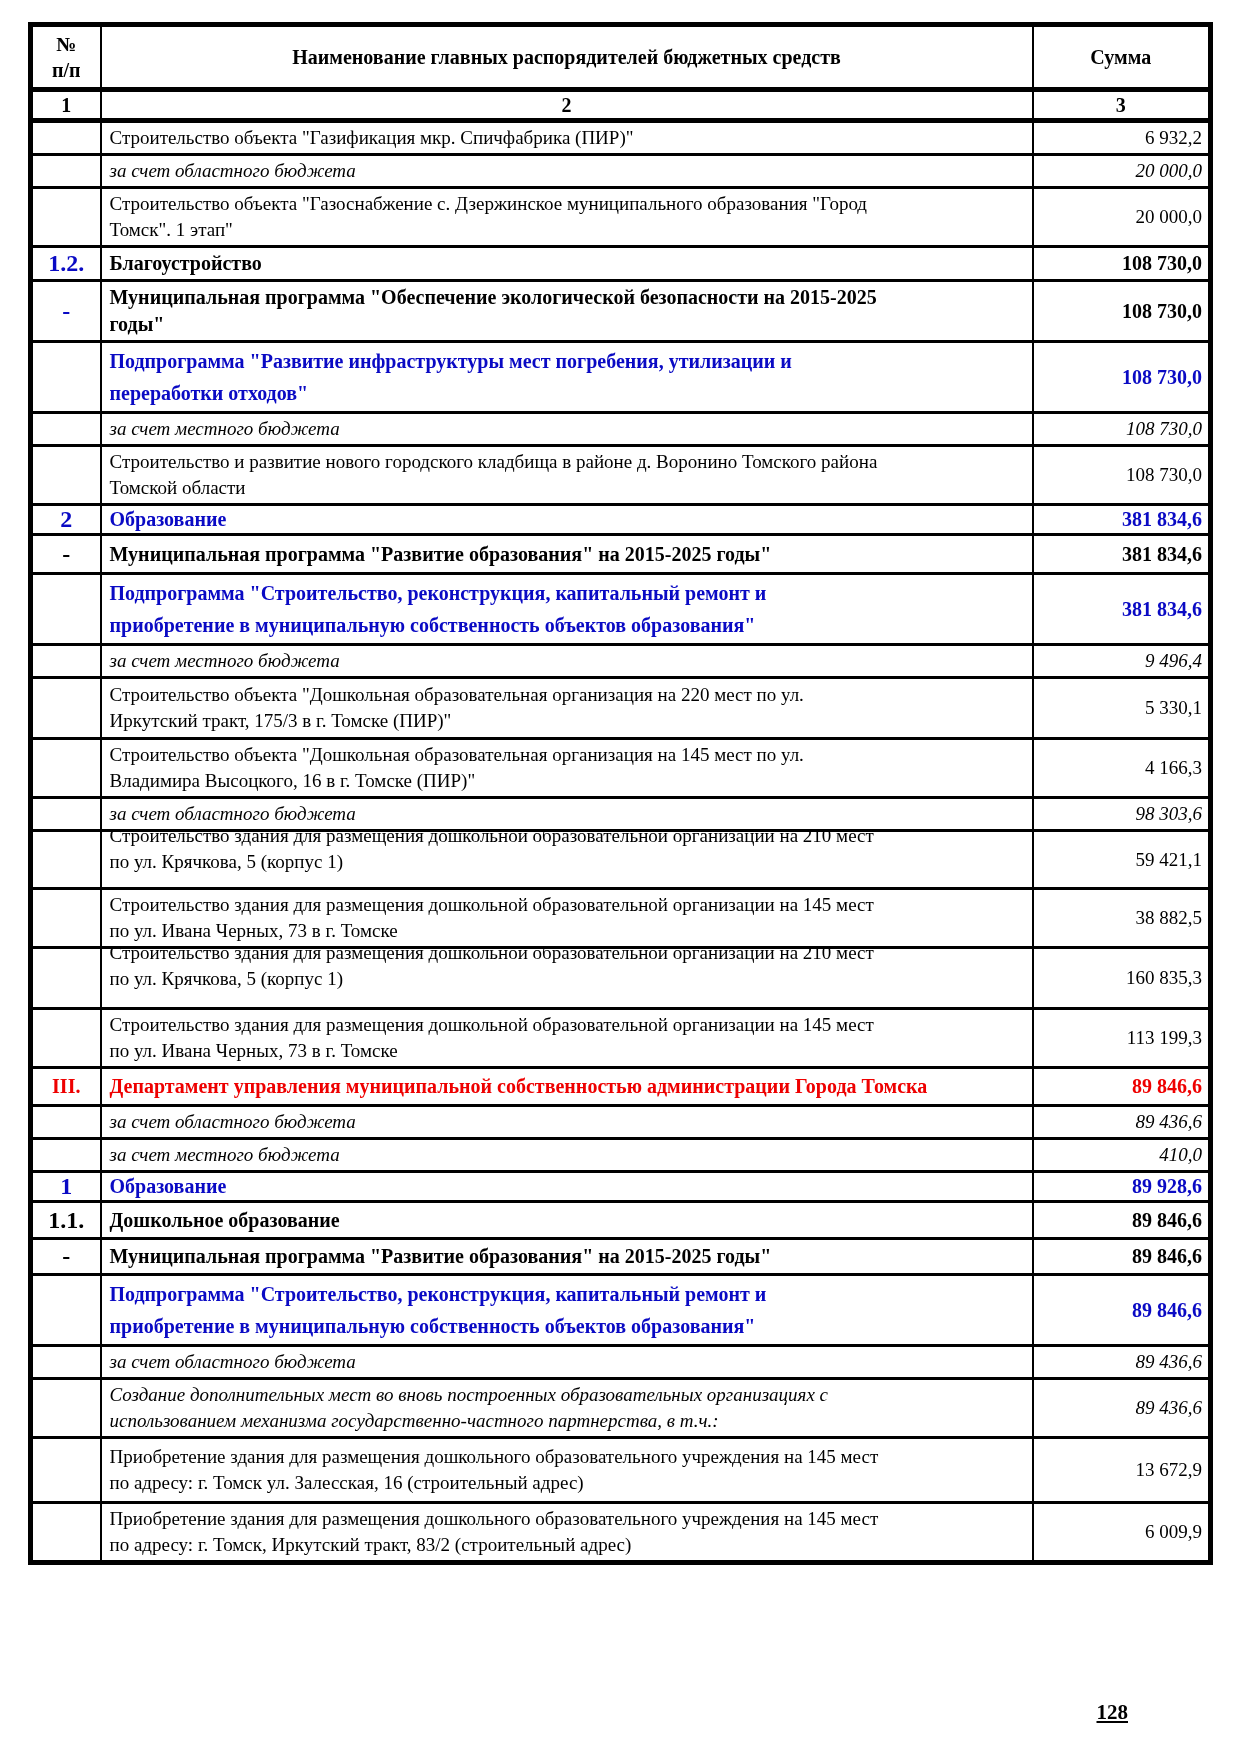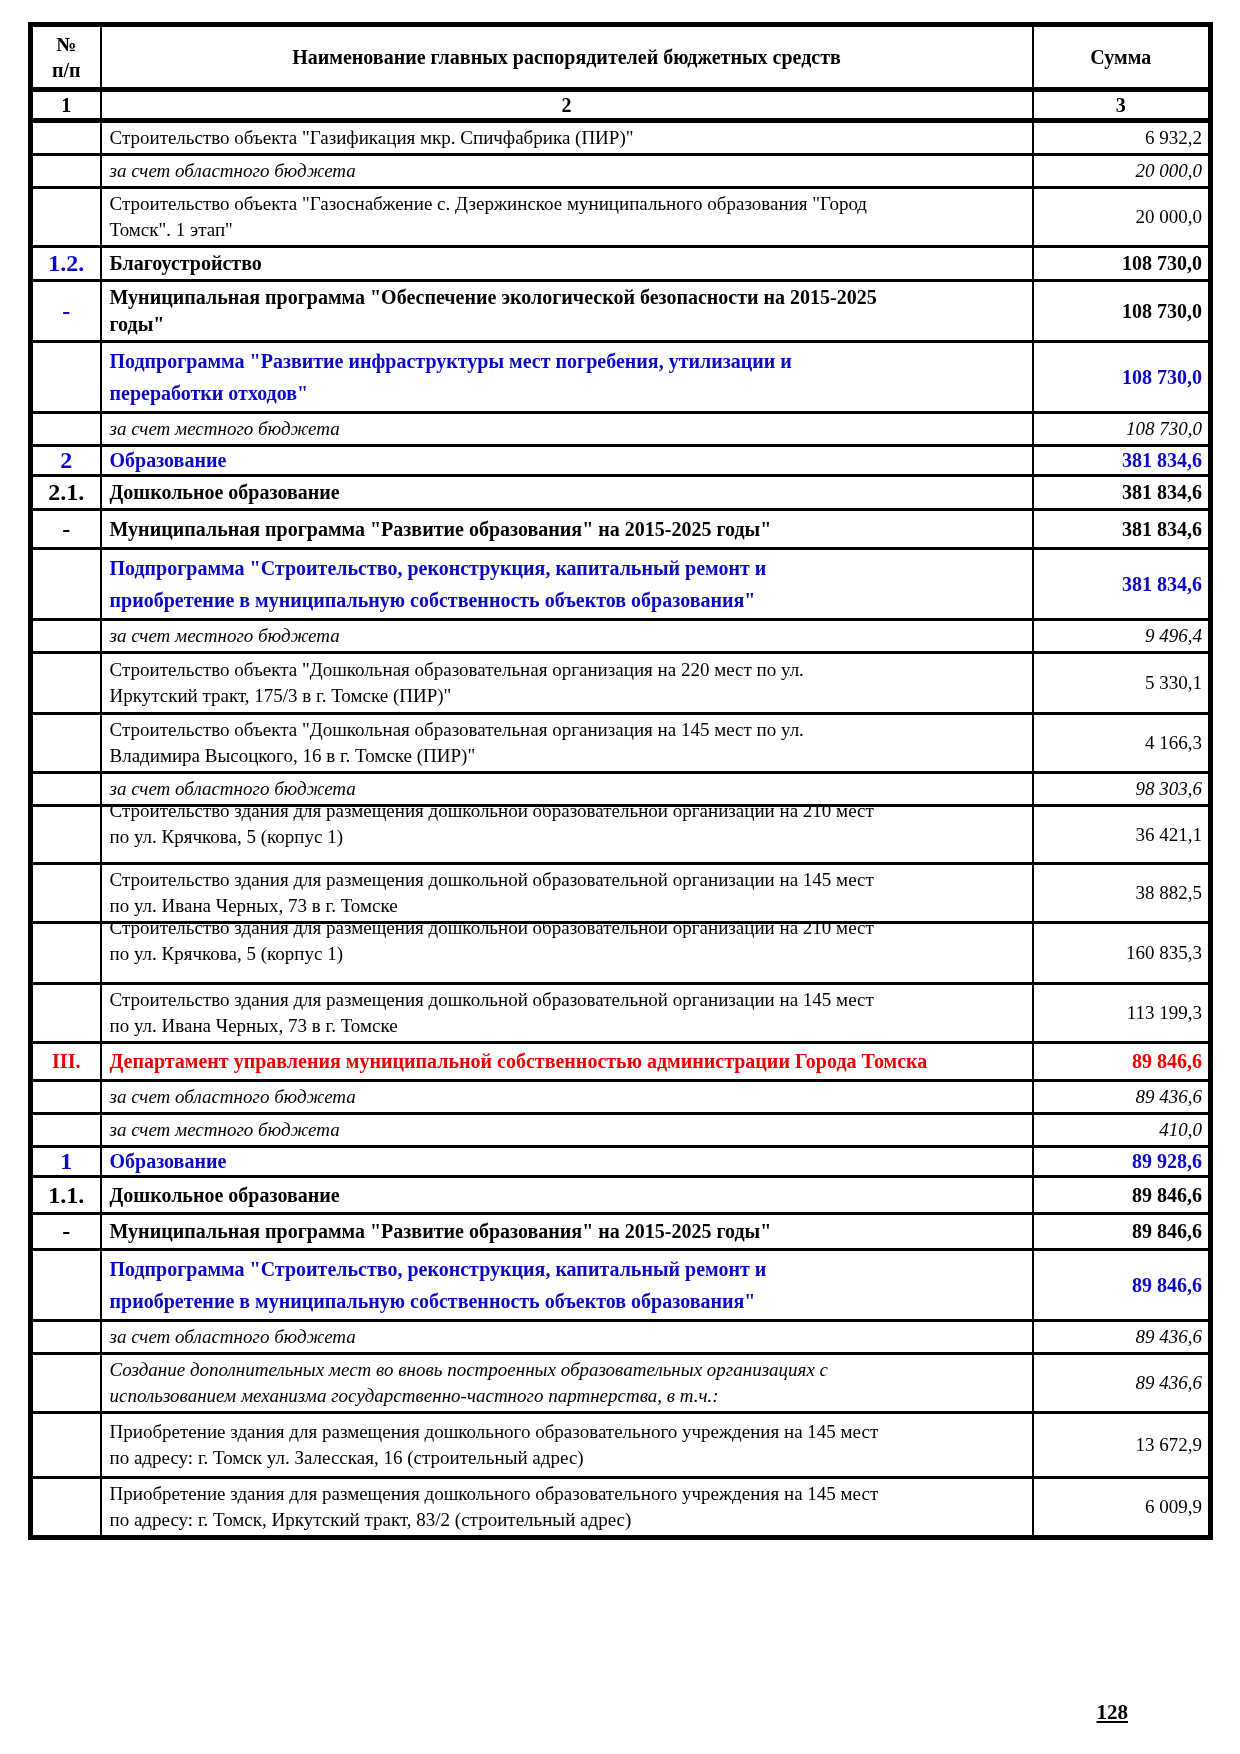--- a/index.html
+++ b/index.html
@@ -169,31 +169,32 @@
           </td>
           <td class="c-val">108 730,0</td>
         </tr>
         <tr class="r-fin" style="height: 25px;">
           <td class="c-num"></td>
           <td class="c-name">
             <div class="nametext">за счет  местного бюджета</div>
           </td>
           <td class="c-val">108 730,0</td>
         </tr>
+        <tr class="r-plain" style="height: 58px;">
+          <td class="c-num"></td>
+          <td class="c-name">
+            <div class="nametext">Строительство и развитие нового городского кладбища в районе д. Воронино Томского района
+Томской области</div>
+          </td>
+          <td class="c-val">108 730,0</td>
+        </tr>
         <tr class="r-blue" style="height: 26px;">
           <td class="c-num">2</td>
           <td class="c-name">
             <div class="nametext">Образование</div>
-          </td>
-          <td class="c-val">381 834,6</td>
-        </tr>
-        <tr class="r-bold" style="height: 26px;">
-          <td class="c-num">2.1.</td>
-          <td class="c-name">
-            <div class="nametext">Дошкольное образование</div>
           </td>
           <td class="c-val">381 834,6</td>
         </tr>
         <tr class="r-bold" style="height: 39px;">
           <td class="c-num">-</td>
           <td class="c-name">
             <div class="nametext">Муниципальная программа "Развитие образования" на 2015-2025 годы"</div>
           </td>
           <td class="c-val">381 834,6</td>
         </tr>
@@ -236,21 +237,21 @@
           <td class="c-val">98 303,6</td>
         </tr>
         <tr class="r-plain clip" style="height: 58px;">
           <td class="c-num"></td>
           <td class="c-name">
             <div class="clipbox">
               <div class="cliptext">Строительство здания для размещения дошкольной образовательной организации на 210 мест
 по ул. Крячкова, 5 (корпус 1)</div>
             </div>
           </td>
-          <td class="c-val">36 421,1</td>
+          <td class="c-val">59 421,1</td>
         </tr>
         <tr class="r-plain" style="height: 58px;">
           <td class="c-num"></td>
           <td class="c-name">
             <div class="nametext">Строительство здания для размещения дошкольной образовательной организации на 145 мест
 по ул. Ивана Черных, 73 в г. Томске</div>
           </td>
           <td class="c-val">38 882,5</td>
         </tr>
         <tr class="r-plain clip" style="height: 61px;">

